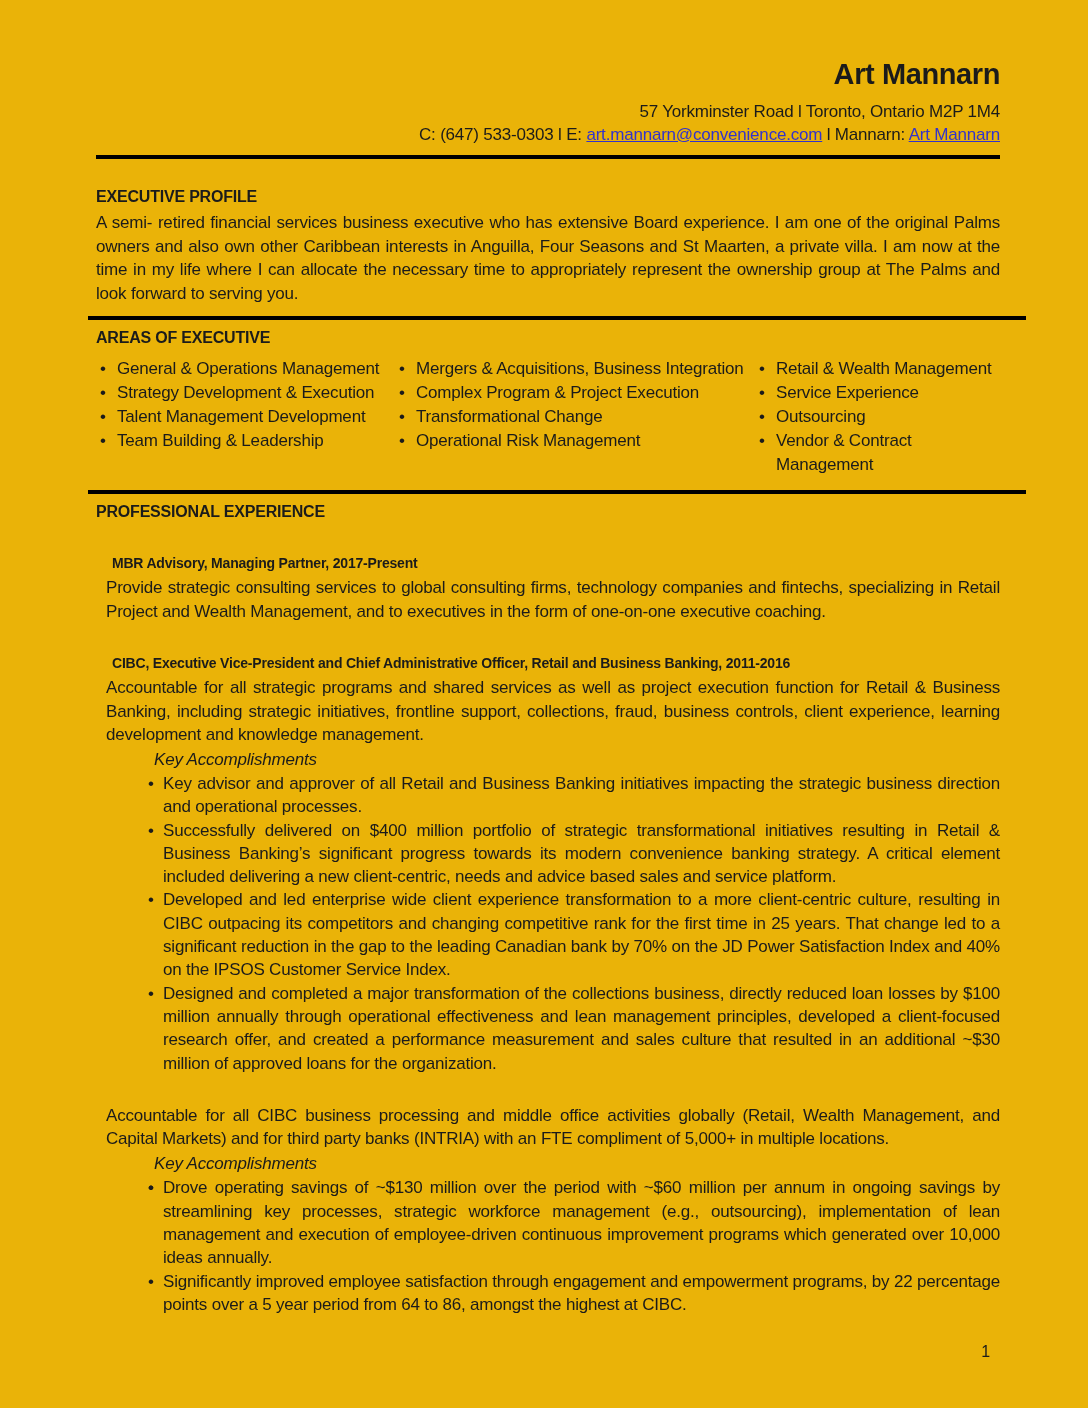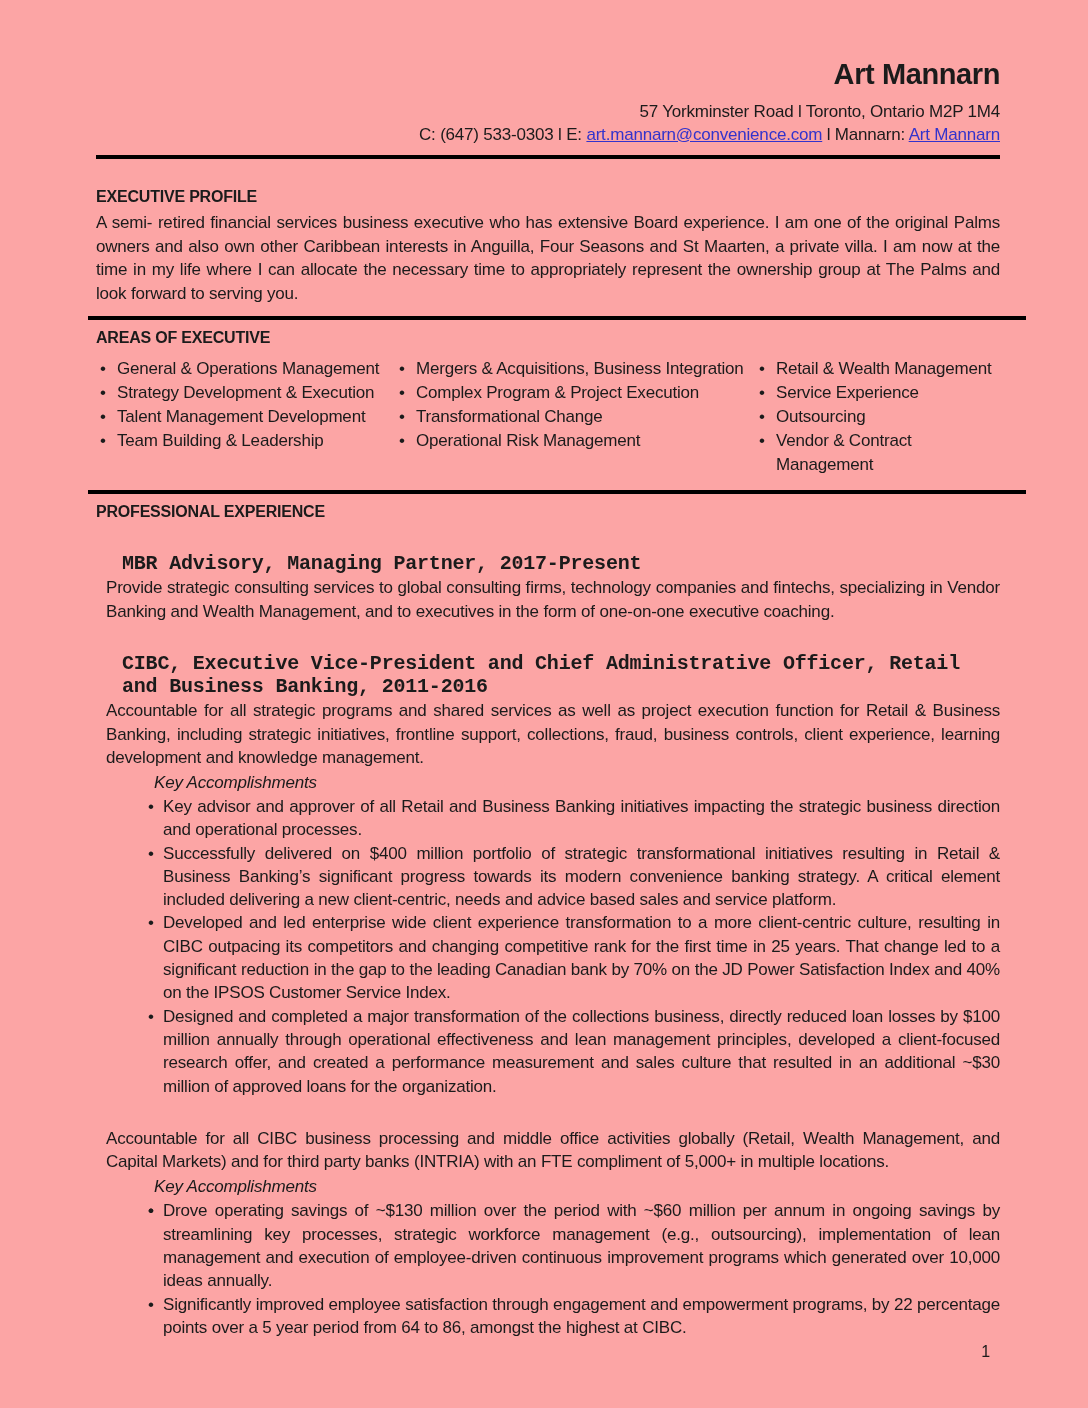--- a/index.html
+++ b/index.html
@@ -1,18 +1,18 @@
 <!DOCTYPE html>
 <html><head>
 <meta charset="utf-8">
 <style>
   html,body{margin:0;padding:0;background:#e8e8e8;}
   .page{
     width:1088px;height:1408px;position:relative;margin:0 auto;
-    background:#fca5a5;color:#1b1b1b;
+    background:#eab308;color:#1b1b1b;
     font-family:"Liberation Sans",sans-serif;
     font-size:17px;line-height:23.5px;letter-spacing:-0.2px;
     overflow:hidden;box-sizing:border-box;
   }
   .inner{padding:56px 88px 0 96px;}
   .hdr{text-align:right;}
   .hdr h1{font-size:29px;line-height:36px;margin:0;font-weight:bold;letter-spacing:-0.4px;}
   .addr{line-height:22px;margin-top:9px;}
   .contact{line-height:22px;margin-top:1px;padding-bottom:9px;}
   a.link{color:#3333cc;text-decoration:underline;cursor:pointer;}
@@ -22,21 +22,21 @@
   .h2-profile{margin-top:26px;}
   .h2-after-rule{margin-top:6px;}
   p.body{margin:3px 0 0 0;text-align:justify;}
   .profile-block{margin-bottom:11px;}
   .exp-grid{display:grid;grid-template-columns:299px 360px 1fr;margin:8px 0 13px 0;}
   ul.bullets{list-style:none;margin:0;padding:0;}
   ul.bullets li{position:relative;line-height:24px;padding-left:21px;}
   ul.bullets li .blt{position:absolute;left:4px;top:0;}
   .jobs{margin-left:10px;}
   .job{margin-top:29px;}
-  .job h3{font-size:20px;line-height:23px;margin:0 0 1px 16px;font-weight:bold;font-family:Liberation Mono, monospace;}
+  .job h3{font-size:14px;line-height:23px;margin:0 0 1px 6px;font-weight:bold;}
   .job p{margin:0;text-align:justify;}
   .keylabel{font-style:italic;margin:1px 0 1px 48px;}
   ul.kab{list-style:none;margin:0 0 0 0;padding:0;}
   ul.kab li{position:relative;padding-left:57px;text-align:justify;line-height:23.3px;}
   ul.kab li .blt{position:absolute;left:42px;top:0;}
   .page-number{position:absolute;right:98px;bottom:46px;font-size:16px;line-height:20px;}
 </style>
 </head>
 <body>
 
@@ -82,21 +82,21 @@
       </div>
     </section>
     <div class="rule rule-section"></div>
 
     <section>
       <h2 class="h2-after-rule">PROFESSIONAL EXPERIENCE</h2>
       <div class="jobs">
 
         <article class="job">
           <h3>MBR Advisory, Managing Partner, 2017-Present</h3>
-          <p>Provide strategic consulting services to global consulting firms, technology companies and fintechs, specializing in Vendor Banking and Wealth Management, and to executives in the form of one-on-one executive coaching.</p>
+          <p>Provide strategic consulting services to global consulting firms, technology companies and fintechs, specializing in Retail Project and Wealth Management, and to executives in the form of one-on-one executive coaching.</p>
         </article>
 
         <article class="job">
           <h3>CIBC, Executive Vice-President and Chief Administrative Officer, Retail and Business Banking, 2011-2016</h3>
           <p>Accountable for all strategic programs and shared services as well as project execution function for Retail &amp; Business Banking, including strategic initiatives, frontline support, collections, fraud, business controls, client experience, learning development and knowledge management.</p>
           <div class="keylabel">Key Accomplishments</div>
           <ul class="kab">
             <li><span class="blt">•</span><span>Key advisor and approver of all Retail and Business Banking initiatives impacting the strategic business direction and operational processes.</span></li>
             <li><span class="blt">•</span><span>Successfully delivered on $400 million portfolio of strategic transformational initiatives resulting in Retail &amp; Business Banking’s significant progress towards its modern convenience banking strategy. A critical element included delivering a new client-centric, needs and advice based sales and service platform.</span></li>
             <li><span class="blt">•</span><span>Developed and led enterprise wide client experience transformation to a more client-centric culture, resulting in CIBC outpacing its competitors and changing competitive rank for the first time in 25 years. That change led to a significant reduction in the gap to the leading Canadian bank by 70% on the JD Power Satisfaction Index and 40% on the IPSOS Customer Service Index.</span></li>

